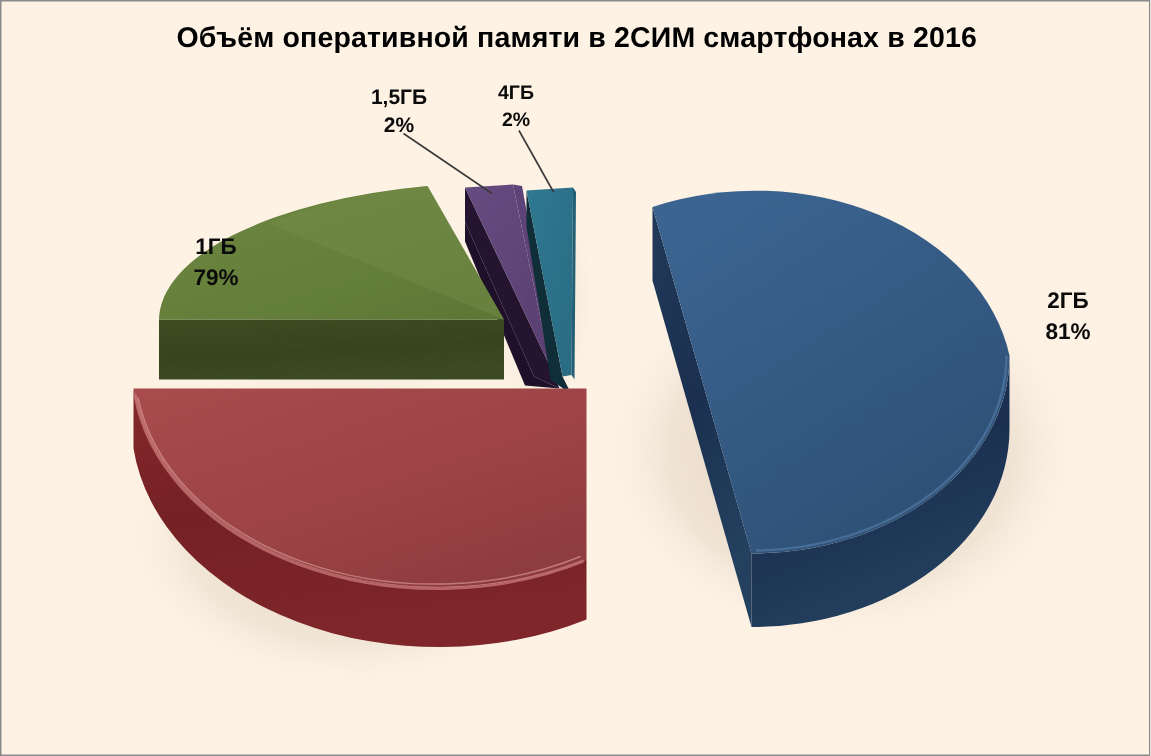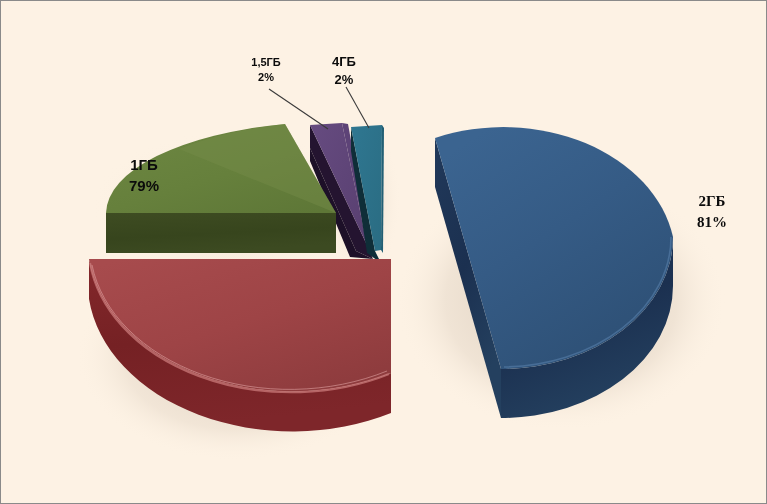--- a/index.html
+++ b/index.html
@@ -41,29 +41,30 @@
     font-size: 15px;
     font-weight: bold;
     color: #0b0b0b;
     line-height: 1.38;
     white-space: nowrap;
   }
   .slice-label .lbl-name { display: block; }
   .slice-label .lbl-pct  { display: block; }
   .label-1gb  { left: 108px; top: 126px; width: 70px; margin-top: 28px; }
   .label-3gb  { left: 86px;  top: 404px; width: 70px; }
-  .label-2gb  { left: 676px; top: 190px; width: 70px; font-family: Liberation Serif, serif; }
-  .label-15gb { left: 235px; top: 54px;  width: 60px; font-size: 11px; }
+  .label-2gb  { left: 676px; top: 190px; width: 70px; }
+  .label-15gb { left: 235px; top: 54px;  width: 60px; font-size: 14px; }
   .label-4gb  { left: 317px; top: 52px;  width: 52px; font-size: 13px; }
 </style>
 </head>
 <body>
 
 <div id="chart-root" style="background: rgb(253, 242, 228); border-color: rgb(138, 138, 138);">
 
+  <div id="chart-title">Объём оперативной памяти в 2СИМ смартфонах в 2016</div>
 
   <svg id="pie-svg" width="767" height="504" viewBox="0 0 767 504">
     <defs>
       <linearGradient id="gradBlueTop" x1="0.15" y1="0.05" x2="0.75" y2="1">
         <stop offset="0%" stop-color="#3b6490"></stop>
         <stop offset="45%" stop-color="#355b85"></stop>
         <stop offset="100%" stop-color="#2d4f74"></stop>
       </linearGradient>
       <linearGradient id="gradBlueSide" x1="0" y1="0" x2="0.4" y2="1">
         <stop offset="0%" stop-color="#21395a"></stop>

